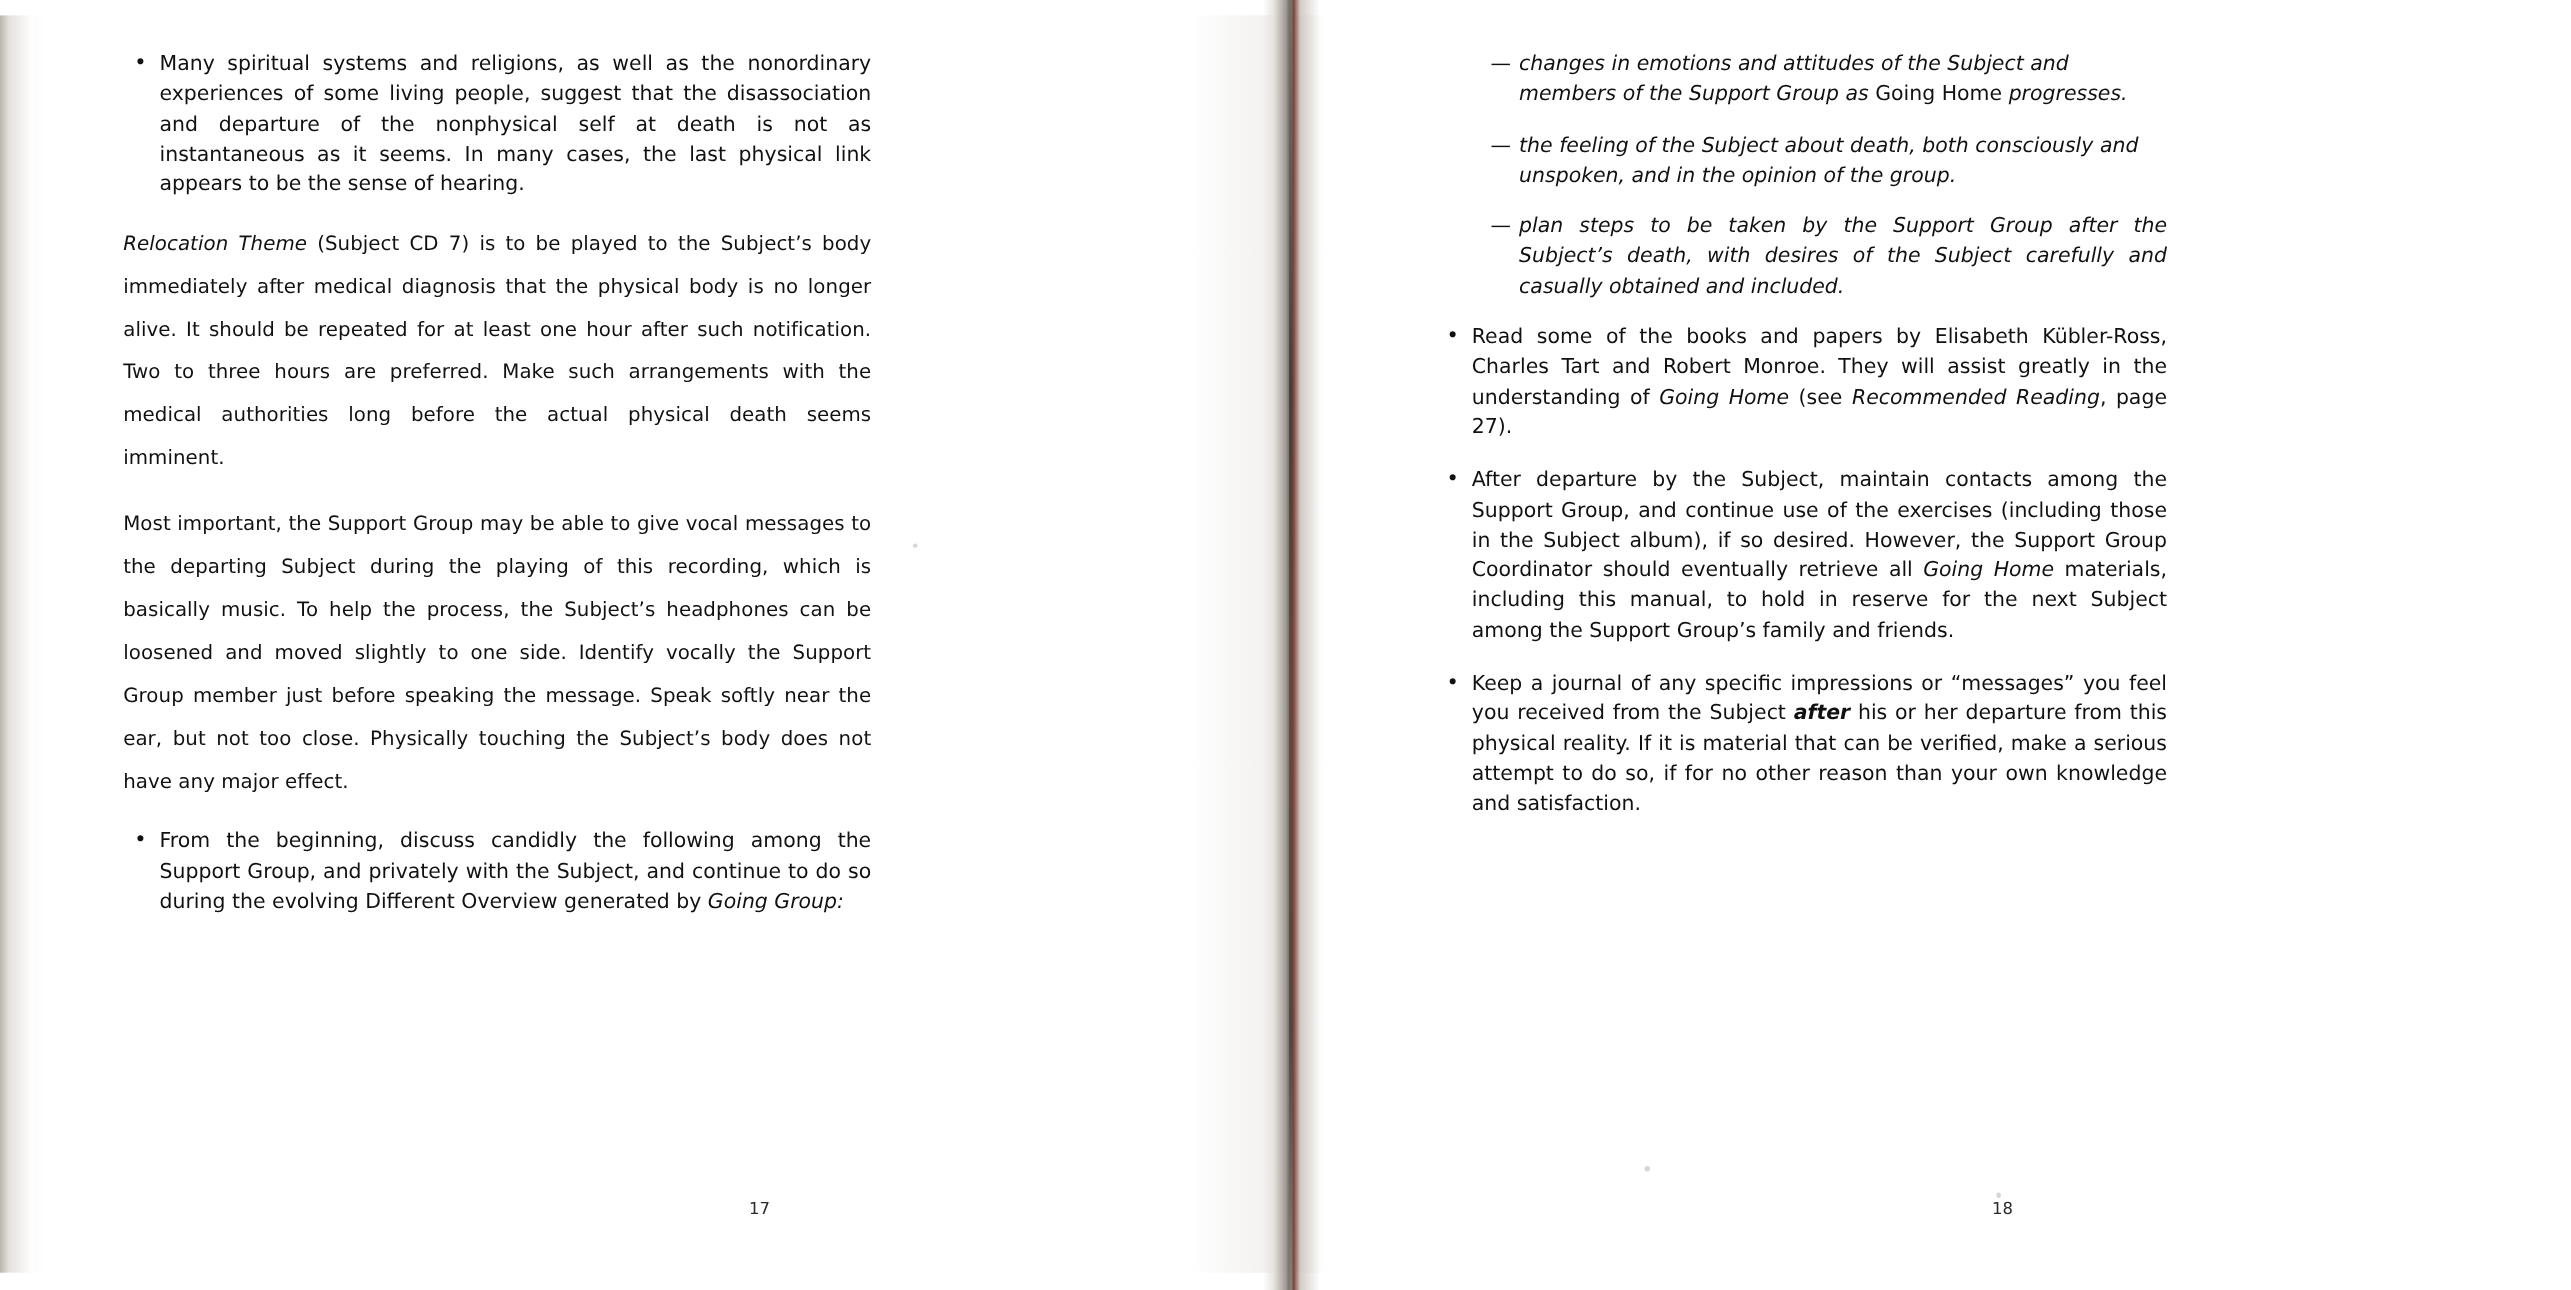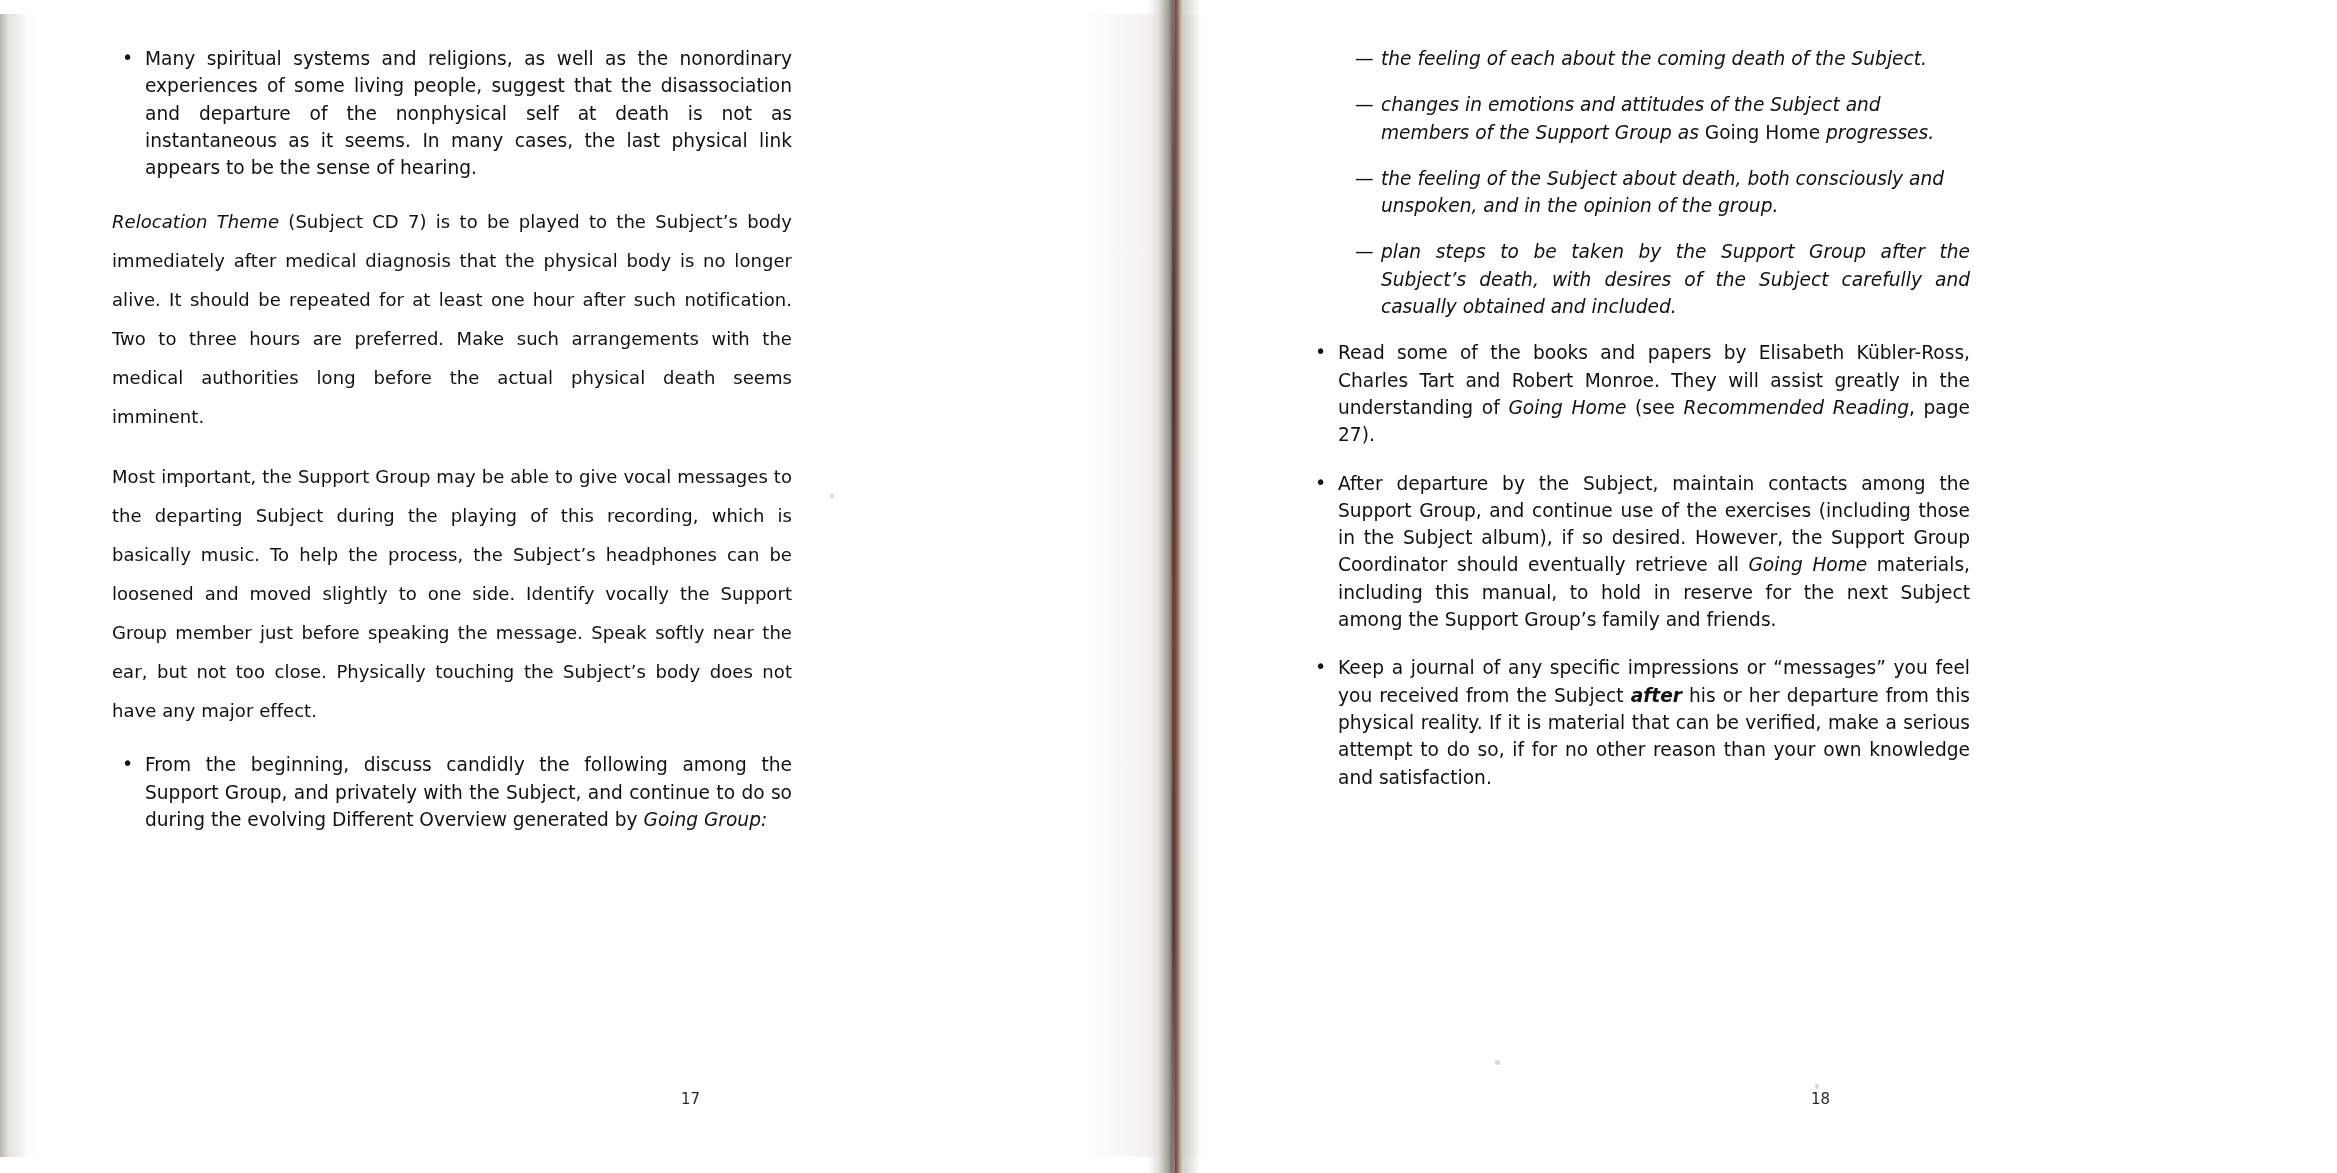--- a/index.html
+++ b/index.html
@@ -193,21 +193,20 @@
     <div class="crease"></div>
   </div>
 
   <div class="page page-right">
     <div class="top-strip"></div>
     <div class="bottom-strip"></div>
 
     <div class="content" style="left:130px; top:45px; width:665px;">
 
       <ul class="dash-list">
-        <li>the feeling of each about the coming death of the Subject.</li>
         <li>changes in emotions and attitudes of the Subject and members of the Support Group as <span style="font-style:normal">Going Home</span> <em>progresses.</em></li>
         <li>the feeling of the Subject about death, both consciously and unspoken, and in the opinion of the group.</li>
         <li class="justified">plan steps to be taken by the Support Group after the Subject’s death, with desires of the Subject carefully and casually obtained and included.</li>
       </ul>
 
       <ul class="bullet-list">
         <li>Read some of the books and papers by Elisabeth Kübler-Ross, Charles Tart and Robert Monroe. They will assist greatly in the understanding of <em>Going Home</em> (see <em>Recommended Reading</em>, page 27).</li>
         <li>After departure by the Subject, maintain contacts among the Support Group, and continue use of the exercises (including those in the Subject album), if so desired. However, the Support Group Coordinator should eventually retrieve all <em>Going Home</em> materials, including this manual, to hold in reserve for the next Subject among the Support Group’s family and friends.</li>
         <li>Keep a journal of any specific impressions or “messages” you feel you received from the Subject <b><em>after</em></b> his or her departure from this physical reality. If it is material that can be verified, make a serious attempt to do so, if for no other reason than your own knowledge and satisfaction.</li>
       </ul>

